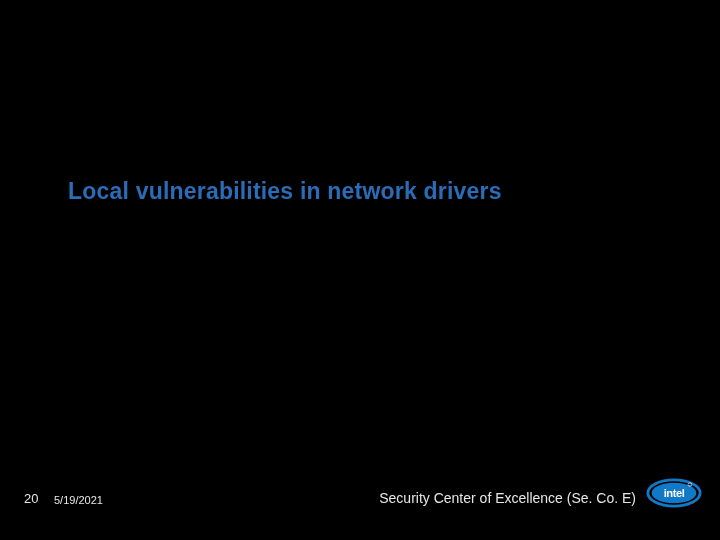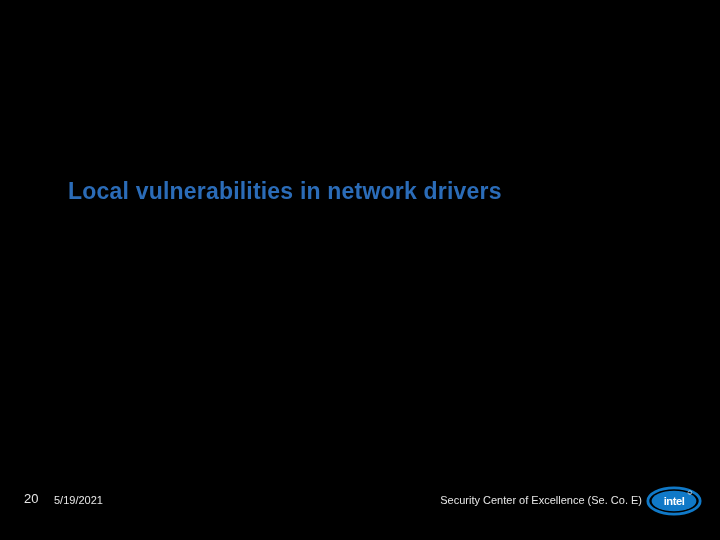--- a/index.html
+++ b/index.html
@@ -47,31 +47,31 @@
   .date {
     position: absolute;
     left: 54px;
     bottom: 12px;
     color: #e6e6e6;
     font-size: 11px;
     font-family: Verdana, Geneva, sans-serif;
   }
   .org {
     position: absolute;
-    right: 78px;
+    right: 84px;
     bottom: 12px;
     color: #e6e6e6;
-    font-size: 11px;
+    font-size: 14px;
     text-align: left;
     font-family: Verdana, Geneva, sans-serif;
   }
   .logo {
     position: absolute;
     right: 18px;
-    bottom: 0;
+    bottom: 8px;
     width: 56px;
     height: 34px;
   }
   .logo svg {
     width: 56px;
     height: 34px;
     display: block;
   }
 </style>
 </head>

